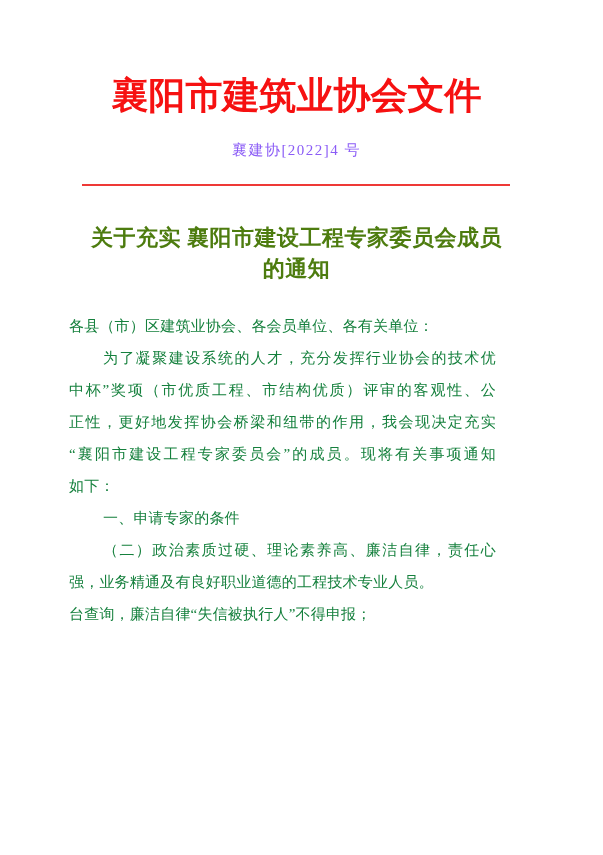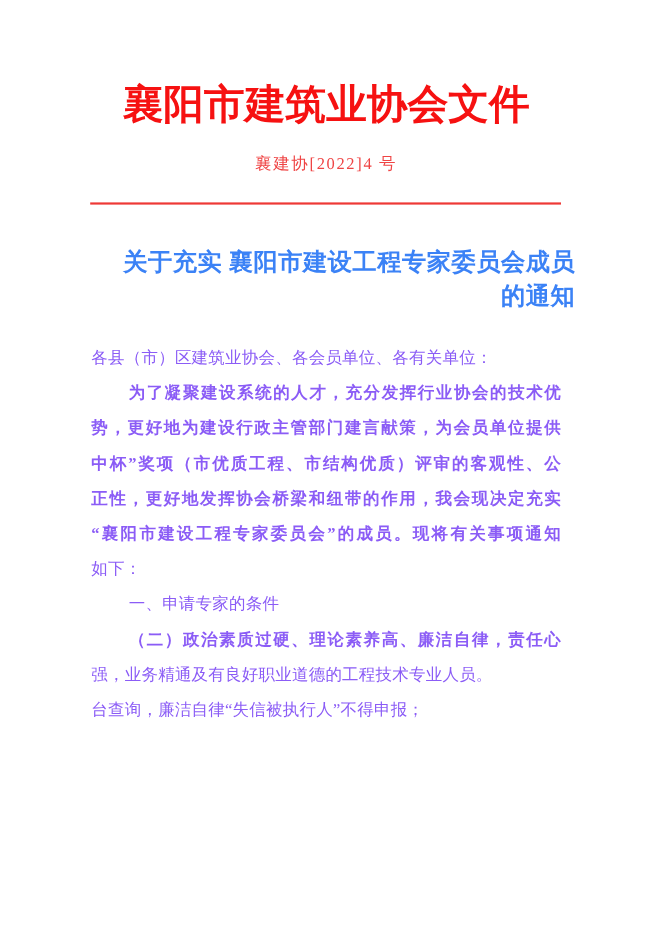--- a/index.html
+++ b/index.html
@@ -27,62 +27,61 @@
   .doc-number {
     position: absolute;
     top: 139px;
     left: 83px;
     width: 427px;
     height: 22px;
     line-height: 22px;
     text-align: center;
     font-size: 15px;
     letter-spacing: 1.5px;
-    color: #ef4444;
+    color: #8b5cf6;
     white-space: nowrap;
   }
   .divider {
     position: absolute;
     top: 184px;
     left: 82px;
     width: 428px;
     height: 2px;
   }
   .notice-title {
     position: absolute;
     top: 222px;
     left: 70px;
     width: 453px;
-    text-align: right;
+    text-align: center;
     font-size: 22px;
     line-height: 31px;
     font-weight: bold;
-    color: #3b82f6;
+    color: #4d7c0f;
     letter-spacing: 0.5px;
   }
   .body-text {
     position: absolute;
     top: 310px;
-    left: 83px;
+    left: 69px;
     width: 427px;
-    color: #8b5cf6;
+    color: #15803d;
     font-size: 15px;
   }
   .line {
     height: 32px;
     line-height: 32px;
     white-space: nowrap;
     letter-spacing: 0.2px;
   }
   .line.j {
     white-space: normal;
     text-align: justify;
     text-align-last: justify;
     text-justify: distribute;
-    font-weight: bold;
   }
   .line.ind { text-indent: 34px; }
 </style>
 </head>
 <body>
 
 <div class="page">
 
   <div class="org-title" style="color: rgb(246, 17, 17);">襄阳市建筑业协会文件</div>
 
@@ -91,21 +90,20 @@
   <div class="divider" style="background: rgb(238, 57, 54);"></div>
 
   <div class="notice-title">
     <div>关于充实 襄阳市建设工程专家委员会成员</div>
     <div>的通知</div>
   </div>
 
   <div class="body-text" id="body-lines">
       <div class="line">各县（市）区建筑业协会、各会员单位、各有关单位：</div>
       <div class="line j ind">为了凝聚建设系统的人才，充分发挥行业协会的技术优</div>
-      <div class="line j">势，更好地为建设行政主管部门建言献策，为会员单位提供</div>
       <div class="line j">中杯”奖项（市优质工程、市结构优质）评审的客观性、公</div>
       <div class="line j">正性，更好地发挥协会桥梁和纽带的作用，我会现决定充实</div>
       <div class="line j">“襄阳市建设工程专家委员会”的成员。现将有关事项通知</div>
       <div class="line">如下：</div>
       <div class="line ind">一、申请专家的条件</div>
       <div class="line j ind">（二）政治素质过硬、理论素养高、廉洁自律，责任心</div>
       <div class="line">强，业务精通及有良好职业道德的工程技术专业人员。</div>
       <div class="line">台查询，廉洁自律“失信被执行人”不得申报；</div>
     </div>
 

